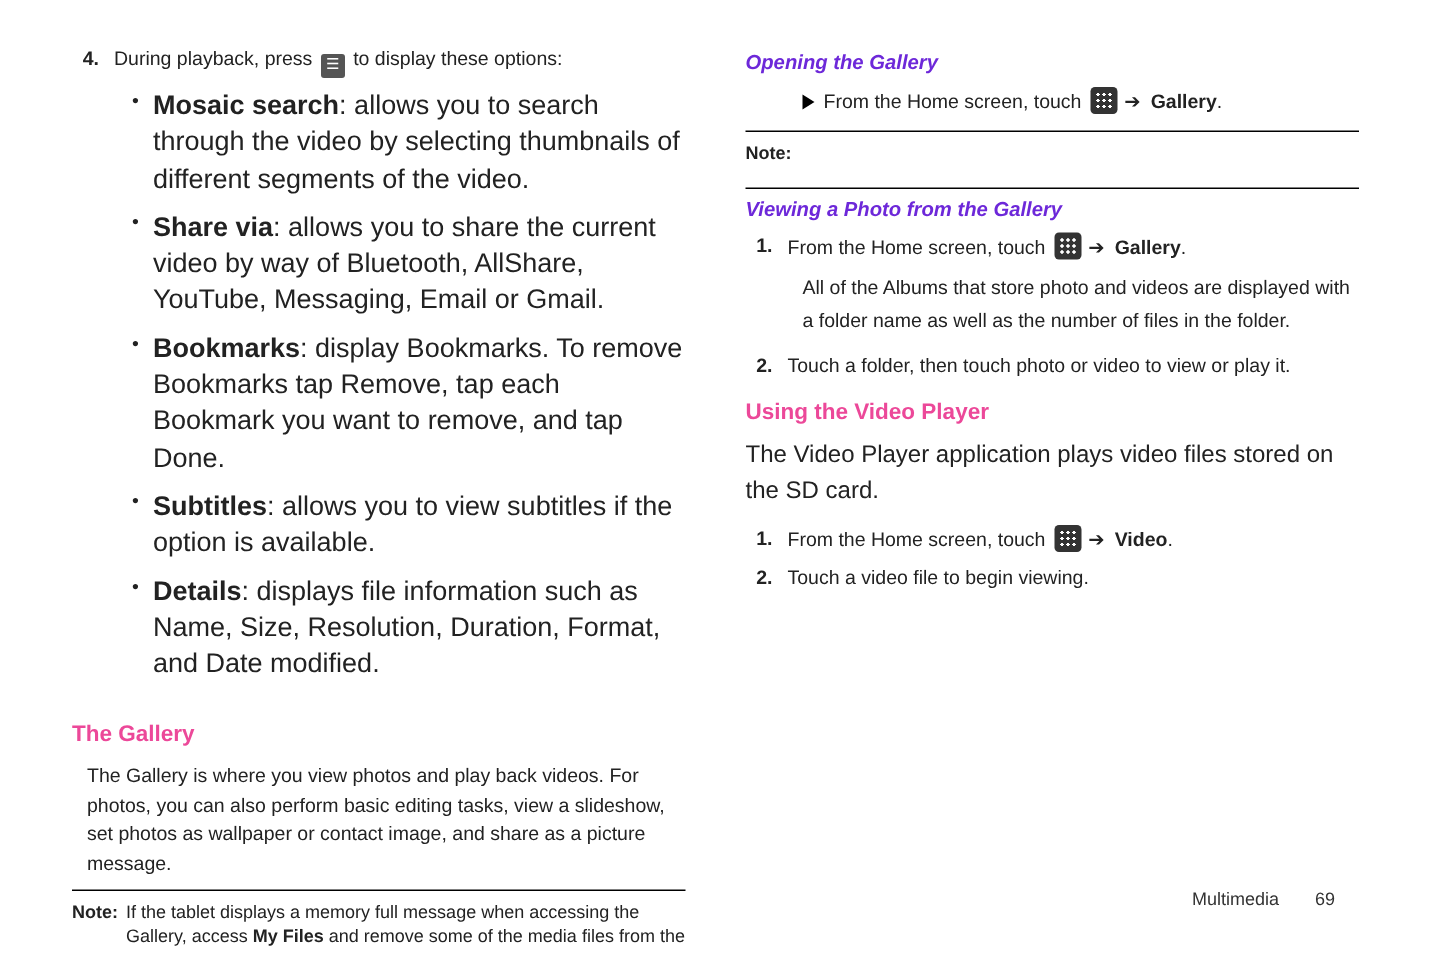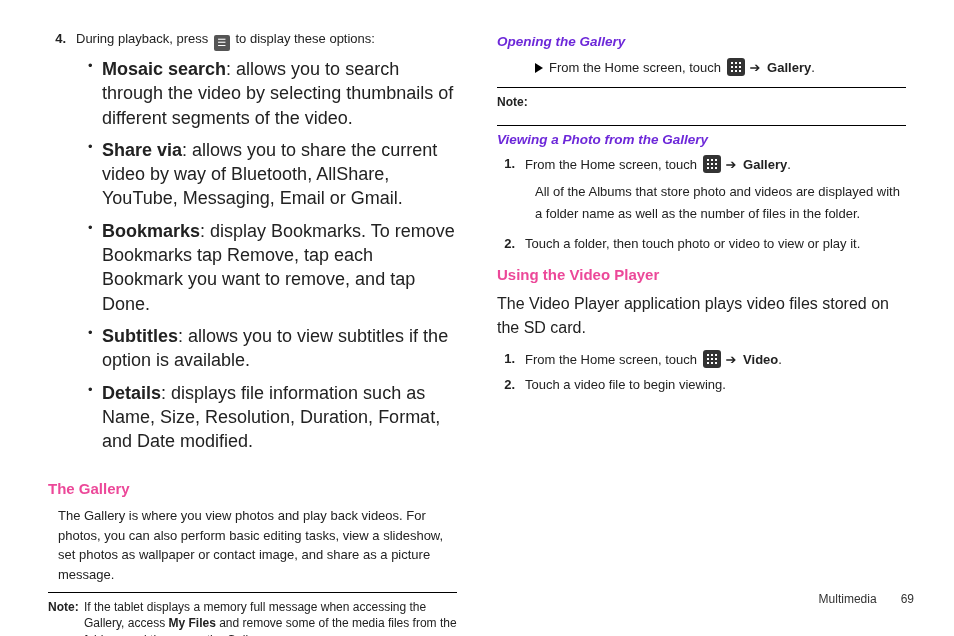--- a/index.html
+++ b/index.html
@@ -79,21 +79,21 @@
   .hr { border: none; border-top: 1px solid #000; margin: 8px 0 4px 0; }
   .note { font-size: 12px; line-height: 1.35; padding: 2px 0 6px 0; display: flex; }
   .note-label { font-weight: bold; min-width: 36px; }
   .note-body { flex: 1; }
   .arrow { margin: 0 3px; }
   .tri { display:inline-block; width:0; height:0; border-top:5px solid transparent; border-bottom:5px solid transparent; border-left:8px solid #000; vertical-align:-1px; margin-right:6px;}
   .sub-indent { margin-left: 38px; margin-bottom: 10px; }
   .footer {
     position: absolute;
     bottom: 30px;
-    right: 40px;
+    right: 64px;
     font-size: 12px;
     color: #333;
   }
   .footer .section-name { margin-right: 24px; }
   .step-body-after { margin-left: 38px; margin-top: 4px; margin-bottom: 10px; line-height: 1.7; }
   .bold { font-weight: bold; }
 </style>
 </head>
 <body>
 

